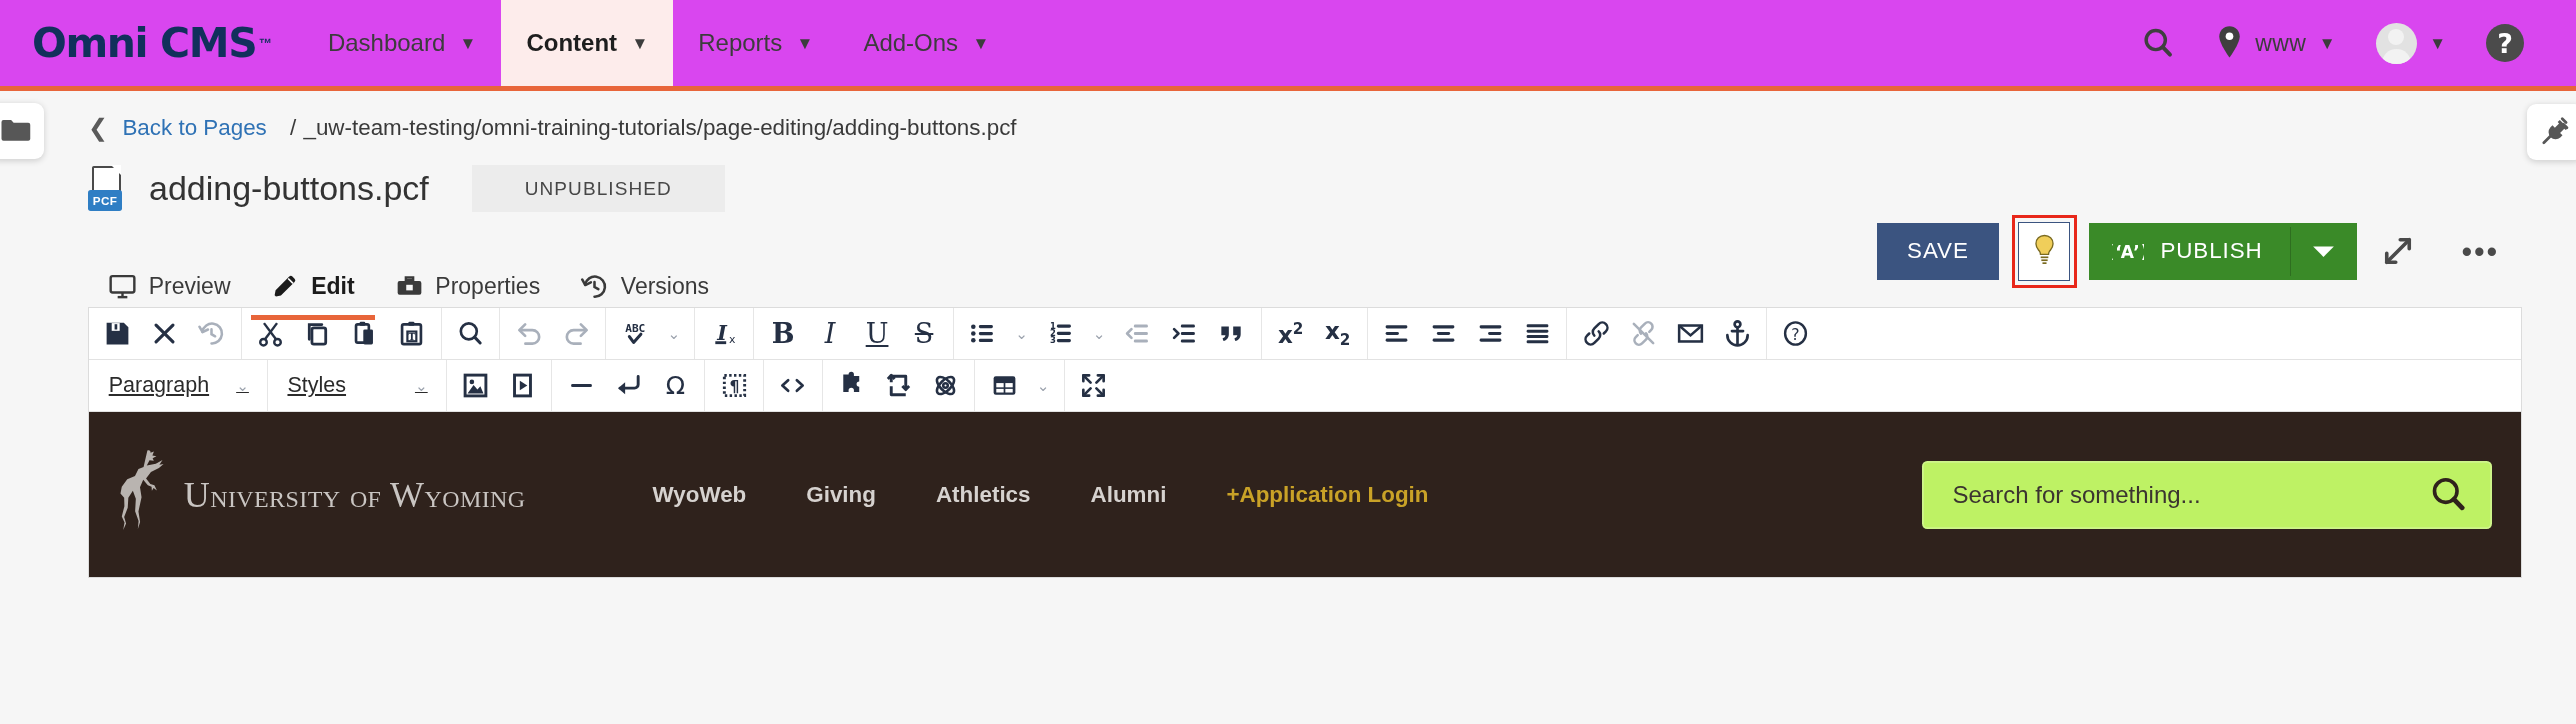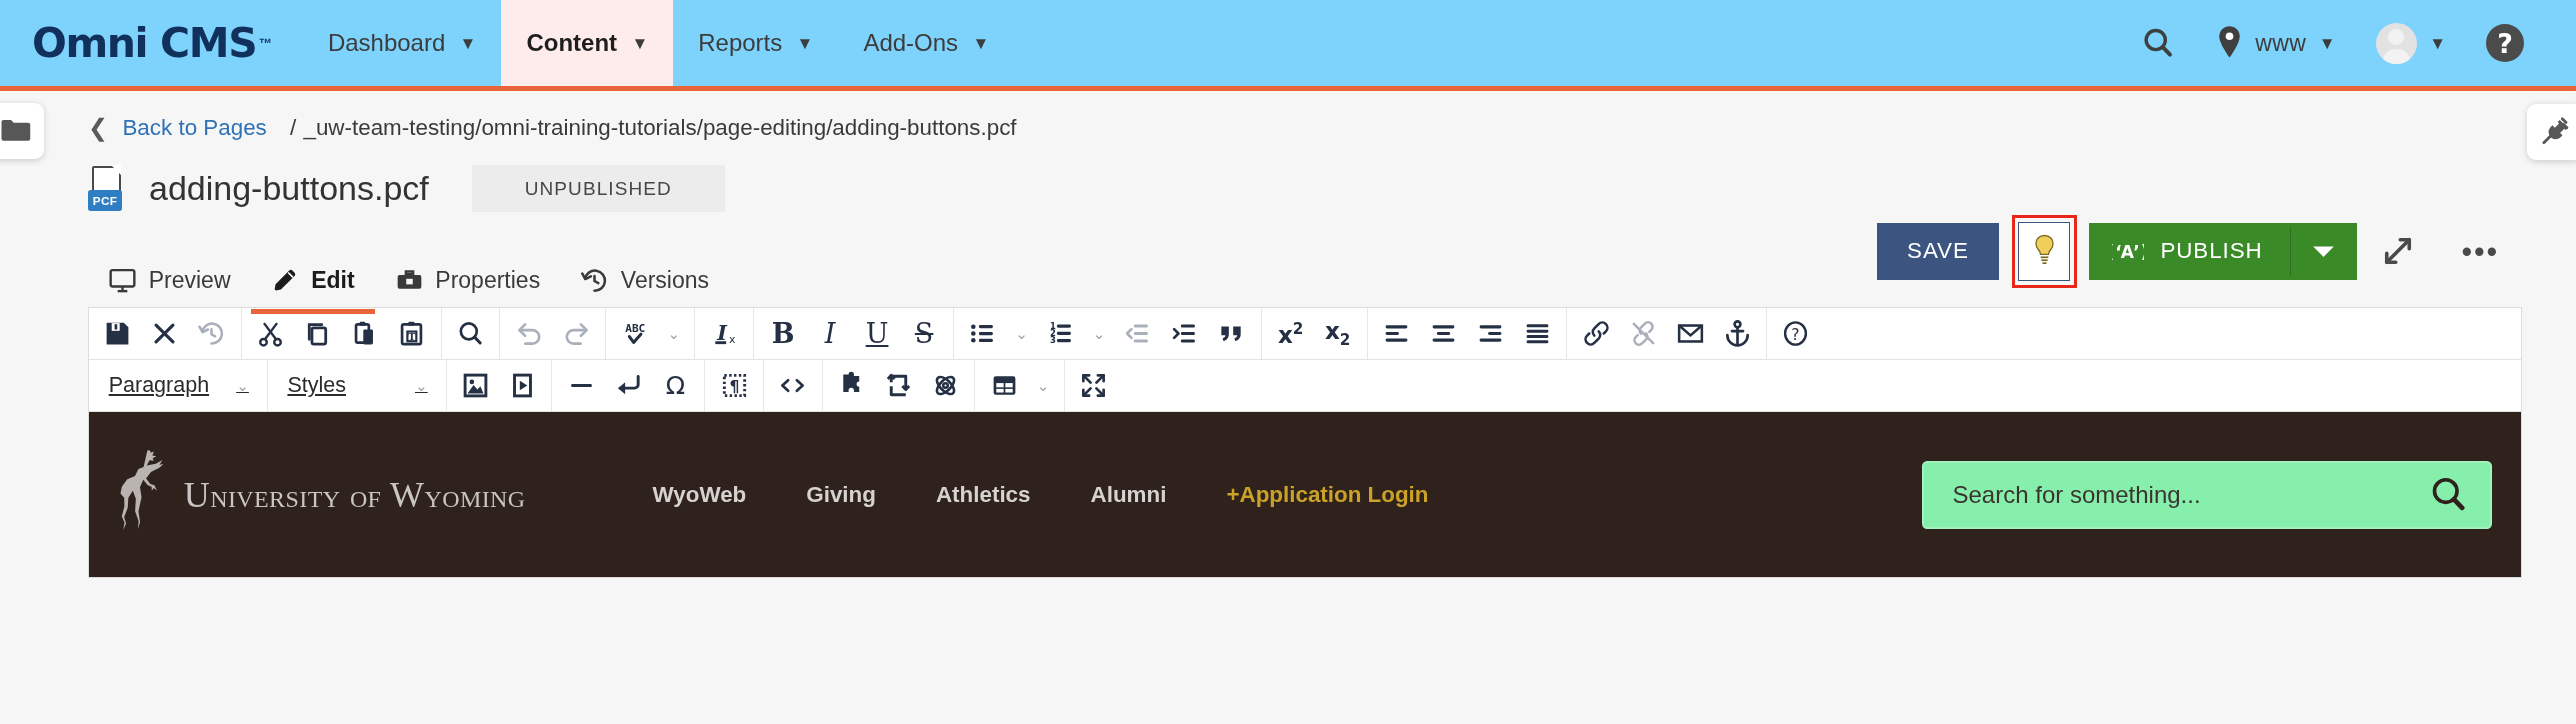--- a/index.html
+++ b/index.html
@@ -7,21 +7,21 @@
     width: 2576px; height: 724px;
     background: #f6f6f6;
     font-family: "Liberation Sans", sans-serif;
     overflow: hidden;
   }
 
   
   .topnav {
     position: relative;
     height: 91px;
-    background: #7dd3fc;
+    background: #d946ef;
     border-bottom: 5.4px solid #e8653a;
     display: flex;
     align-items: stretch;
   }
   .brand {
     display: flex; align-items: center;
     padding: 0 30.5px 0 32px;
     height: 86px;
   }
   .brand-text {
@@ -146,21 +146,21 @@
     padding-left: 88px; padding-right: 54px;
     margin-top: 18px;
     height: 70px;
   }
   .tabs { display:flex; align-items:flex-end; gap: 0; }
   .tab {
     display:flex; align-items:center; gap: 11.7px;
     padding: 0 20px 14.3px 20px;
     font-size: 23px; color:#3a3a3a; cursor:pointer;
     border-bottom: 5.4px solid transparent;
-    position: relative; top: 14px;
+    position: relative; top: 20px;
   }
   .tab.active { font-weight: bold; color:#1b1b1b; border-bottom-color:#e8653a; }
 
   .actions {
     margin-left:auto; display:flex; align-items:center; gap: 0;
     padding-bottom: 12.5px;
   }
   .btn-save {
     background:#3b5480; color:#fff; font-size:22.4px; letter-spacing:0.9px;
     padding: 15.2px 30.5px; cursor:pointer; font-weight:500;
@@ -245,21 +245,21 @@
   }
   .uw-word .sm { font-size: 24px; }
   .uw-nav { display:flex; align-items:center; gap: 0; margin-left: 97px; }
   .uw-nav a {
     color:#d6d2cf; font-size: 22.4px; font-weight:bold;
     padding: 0 30px; text-decoration:none; white-space:nowrap; cursor:pointer;
   }
   .uw-nav a.gold { color:#c9a227;text-align:center; }
   .uw-search {
     margin-left: auto; width: 570px; height: 68px;
-    background:#86efac; border-radius: 5.4px;
+    background:#bef264; border-radius: 5.4px;
     display:flex; align-items:center; justify-content:space-between;
     padding: 0 23px 0 30.5px;
     box-shadow: inset 0 0 0 1.8px rgba(255,255,255,.25);
   }
   .uw-search .ph { color:#3b3430; font-size: 24px; }
 </style>
 </head>
 <body>
 
 <div class="topnav">

